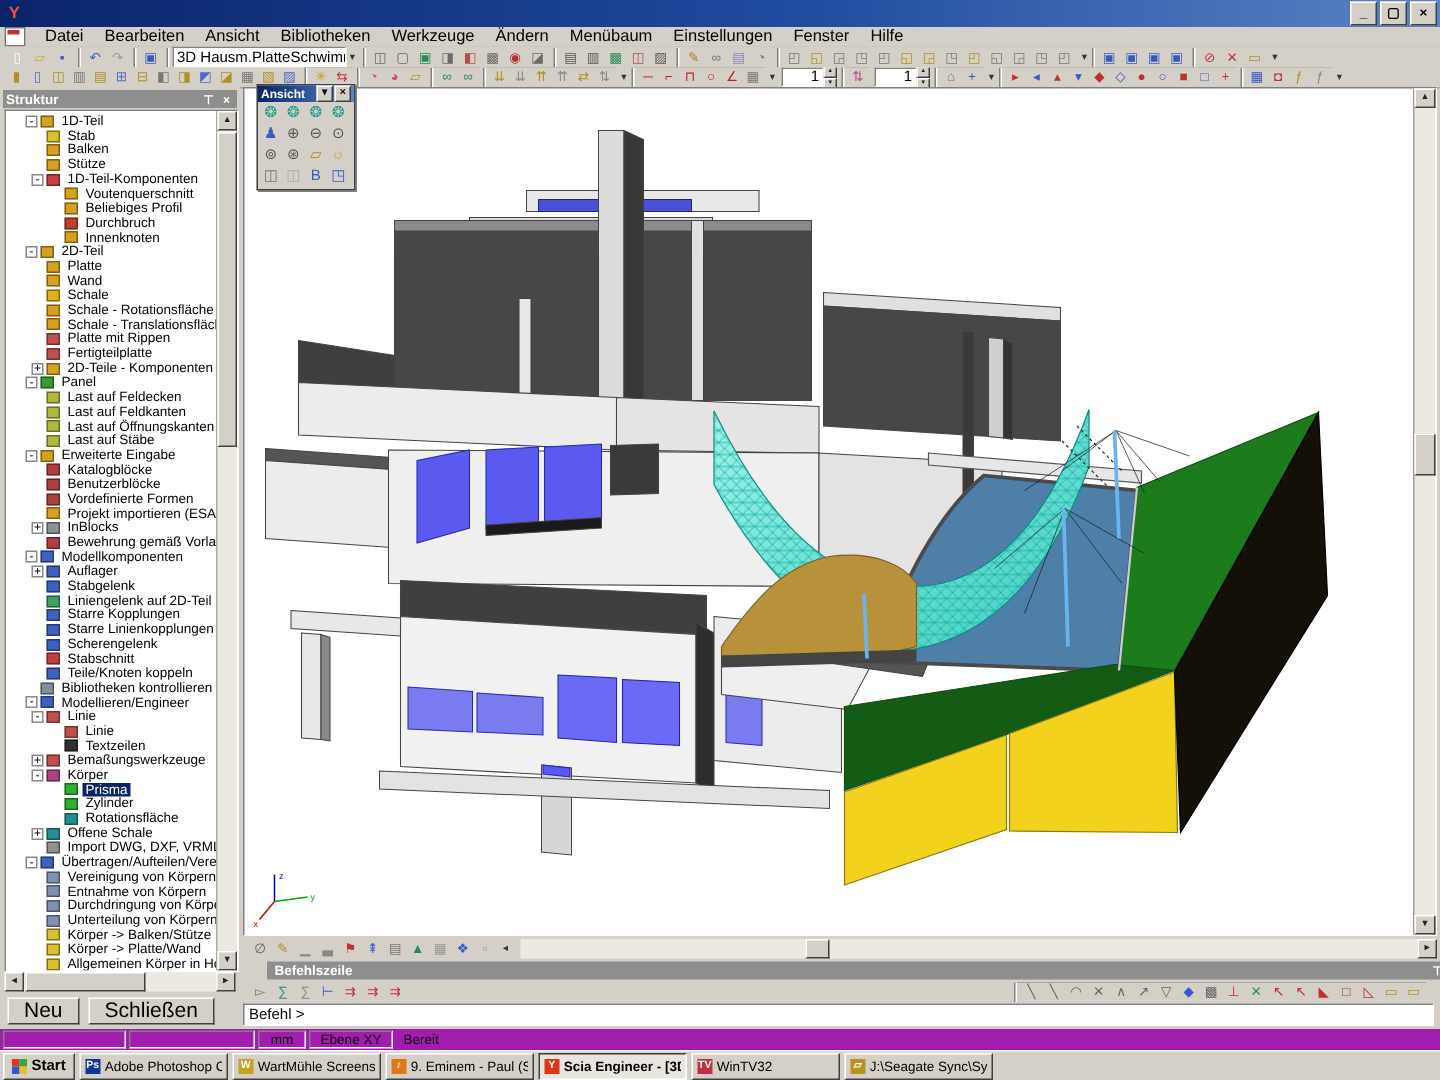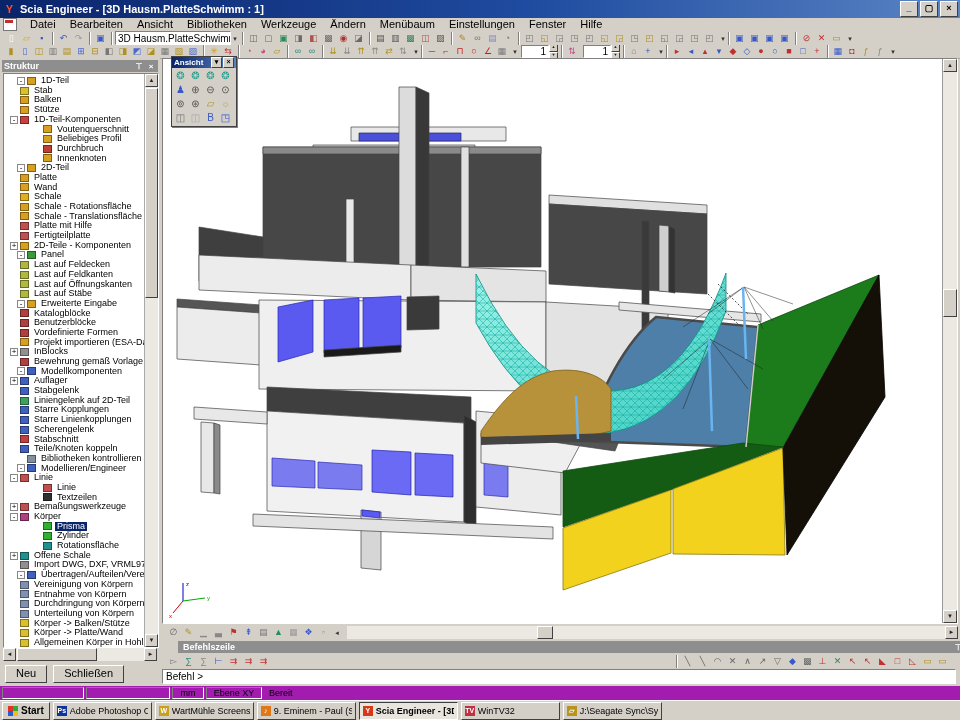--- a/index.html
+++ b/index.html
@@ -39,39 +39,39 @@
   
   .leftpanel{position:absolute;left:0;top:58px;width:160px;height:628px;background:#d4d0c8;box-sizing:border-box;padding:1px}
   .panel-header{height:12px;background:#8e8e8e;color:#fff;font-size:9px;font-weight:bold;display:flex;align-items:center;
                 padding:0 2px;margin:1px}
   .panel-header .ph-btns{margin-left:auto;display:flex;gap:2px}
   .ph-btn{width:10px;height:9px;font-size:8px;line-height:9px;text-align:center;color:#fff}
   .tree-wrap{position:absolute;left:3px;top:15px;width:154px;height:573px;background:#fff;
              border:1px solid;border-color:#808080 #fff #fff #808080;overflow:hidden}
   .tree{position:absolute;left:1px;top:2px;width:138px}
   .trow{height:9.7px;display:flex;align-items:center;font-size:9px;white-space:nowrap;padding-left:12px}
-  .trow[data-level="1"]{padding-left:5px}
+  .trow[data-level="1"]{padding-left:16px}
   .trow[data-level="2"]{padding-left:28px}
   .texp{width:8px;min-width:8px;height:8px;margin-right:2px;visibility:hidden;box-sizing:border-box;
         border:1px solid #888;background:#fff;font-size:8px;line-height:6px;text-align:center;color:#000}
   .trow[data-exp] .texp{visibility:visible}
   .trow[data-exp="m"] .texp::before{content:"-"}
   .trow[data-exp="p"] .texp::before{content:"+"}
   .tic{width:9px;min-width:9px;height:8px;margin-right:3px;border:1px solid rgba(0,0,0,.4);box-sizing:border-box}
   .tlabel{padding:0 2px;line-height:9.5px}
   .trow.sel .tlabel{background:#0a246a;color:#fff}
   .vscroll{position:absolute;right:0;top:0;width:13px;height:100%;background:#ece9e2;border-left:1px solid #aaa}
   .sbtn{position:absolute;left:0;width:13px;height:13px;background:#d4d0c8;border:1px solid;border-color:#fff #404040 #404040 #fff;
         font-size:6px;line-height:11px;text-align:center;color:#222;box-sizing:border-box}
   .sthumb{position:absolute;left:0;width:13px;background:#d4d0c8;border:1px solid;border-color:#fff #404040 #404040 #fff;box-sizing:border-box}
   .hscroll{position:absolute;left:3px;top:590px;width:154px;height:13px;background:#ece9e2}
   .hscroll .sbtn{top:0}
   .panel-buttons{position:absolute;left:0;top:607px;width:160px;display:flex;gap:6px;padding-left:5px}
   .pbtn{height:16px;background:#d4d0c8;border:1px solid;border-color:#fff #404040 #404040 #fff;
-        font-size:11px;line-height:14px;text-align:center;padding:0 10px}
+        font-size:14px;line-height:14px;text-align:center;padding:0 10px}
   .panel-tabs{position:absolute;left:2px;top:628px;display:flex}
   .ptab{width:20px;height:13px;background:#d4d0c8;border:1px solid;border-color:#fff #404040 #404040 #fff;
         font-size:9px;line-height:12px;text-align:center}
   
   .rightcol{position:absolute;left:160px;top:58px;width:800px;height:628px}
   .viewport{position:absolute;left:2px;top:0;width:796px;height:566px;background:#fff;
             border:1px solid;border-color:#808080 #fff #fff #808080;box-sizing:border-box}
   .vp-vscroll{position:absolute;right:0;top:0;width:14px;height:564px;background:#ece9e2;border-left:1px solid #999}
   .vp-toolbar{position:absolute;left:2px;top:566px;width:796px;height:17px;background:#d4d0c8;display:flex;align-items:center}
   .vp-hscroll{flex:1;height:13px;background:#ece9e2;position:relative;margin-left:6px}
@@ -114,21 +114,20 @@
         border:1px solid;border-color:#fff #404040 #404040 #fff;padding:0 3px;font-size:9px;overflow:hidden;white-space:nowrap}
   .task .ticon2{width:10px;height:10px;min-width:10px;color:#fff;font-size:7px;line-height:10px;text-align:center;font-weight:bold}
   .task.active{border-color:#404040 #fff #fff #404040;background:#e8e5de;font-weight:bold}
   .task .tlbl{overflow:hidden;text-overflow:clip}
 </style>
 </head>
 <body>
 
 <div class="titlebar">
   <span class="app-icon">Y</span>
-  <span>Scia Engineer - [3D Hausm.PlatteSchwimm : 1]</span>
   <span class="win-controls">
       <span class="wbtn">_</span>
       <span class="wbtn">▢</span>
       <span class="wbtn">×</span>
     </span>
 </div>
 
 <div class="menubar">
   <span class="mdi-icon"></span>
   <span style="display:flex">
@@ -391,21 +390,21 @@
         <span class="tlabel">Schale - Rotationsfläche</span>
       </div>
         <div class="trow" data-level="1">
         <span class="texp"></span>
         <span class="tic" style="background: rgb(216, 160, 32);"></span>
         <span class="tlabel">Schale - Translationsfläche</span>
       </div>
         <div class="trow" data-level="1">
         <span class="texp"></span>
         <span class="tic" style="background: rgb(192, 80, 80);"></span>
-        <span class="tlabel">Platte mit Hilfe</span>
+        <span class="tlabel">Platte mit Rippen</span>
       </div>
         <div class="trow" data-level="1">
         <span class="texp"></span>
         <span class="tic" style="background: rgb(192, 80, 80);"></span>
         <span class="tlabel">Fertigteilplatte</span>
       </div>
         <div class="trow" data-level="1" data-exp="p">
         <span class="texp"></span>
         <span class="tic" style="background: rgb(216, 160, 32);"></span>
         <span class="tlabel">2D-Teile - Komponenten</span>

